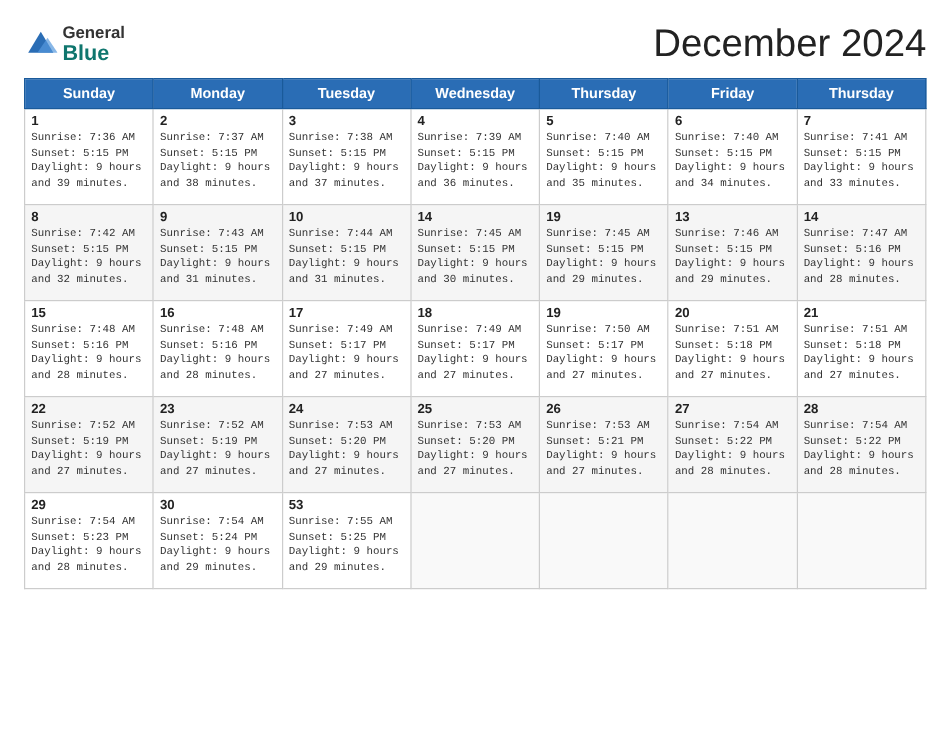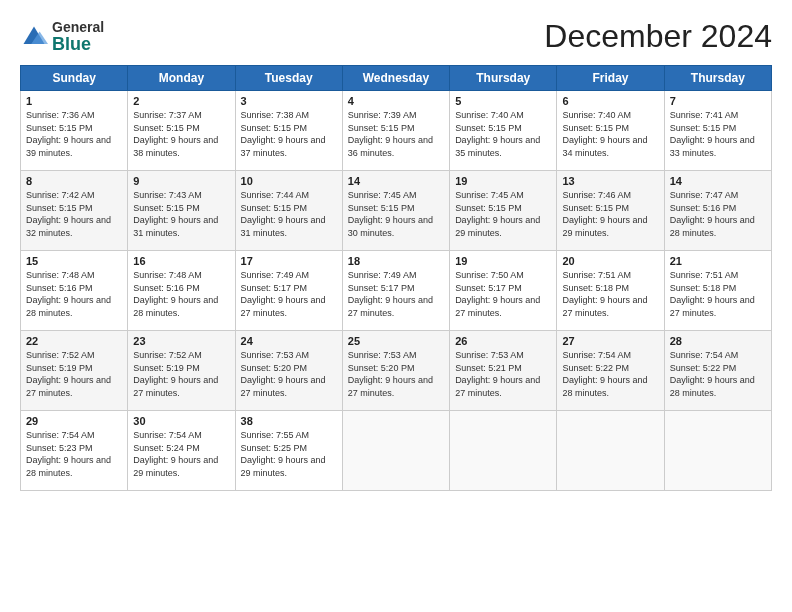--- a/index.html
+++ b/index.html
@@ -87,20 +87,21 @@
     .day-num {
       font-size: 11px;
       font-weight: bold;
       display: block;
       margin-bottom: 2px;
     }
     .day-info {
       font-size: 9px;
       line-height: 1.4;
       color: #333;
+      font-family: Liberation Mono, monospace;
     }
     .empty-cell {
       background: #f9f9f9 !important;
     }
   </style>
 </head>
 <body>
 
 <div class="page">
   <div class="header">
@@ -255,21 +256,21 @@
         <tr>
           <td>
             <span class="day-num">29</span>
             <div class="day-info">Sunrise: 7:54 AM<br>Sunset: 5:23 PM<br>Daylight: 9 hours and 28 minutes.</div>
           </td>
           <td>
             <span class="day-num">30</span>
             <div class="day-info">Sunrise: 7:54 AM<br>Sunset: 5:24 PM<br>Daylight: 9 hours and 29 minutes.</div>
           </td>
           <td>
-            <span class="day-num">38</span>
+            <span class="day-num">53</span>
             <div class="day-info">Sunrise: 7:55 AM<br>Sunset: 5:25 PM<br>Daylight: 9 hours and 29 minutes.</div>
           </td>
           <td class="empty-cell"></td>
           <td class="empty-cell"></td>
           <td class="empty-cell"></td>
           <td class="empty-cell"></td>
         </tr>
       </tbody>
   </table>
 </div>

